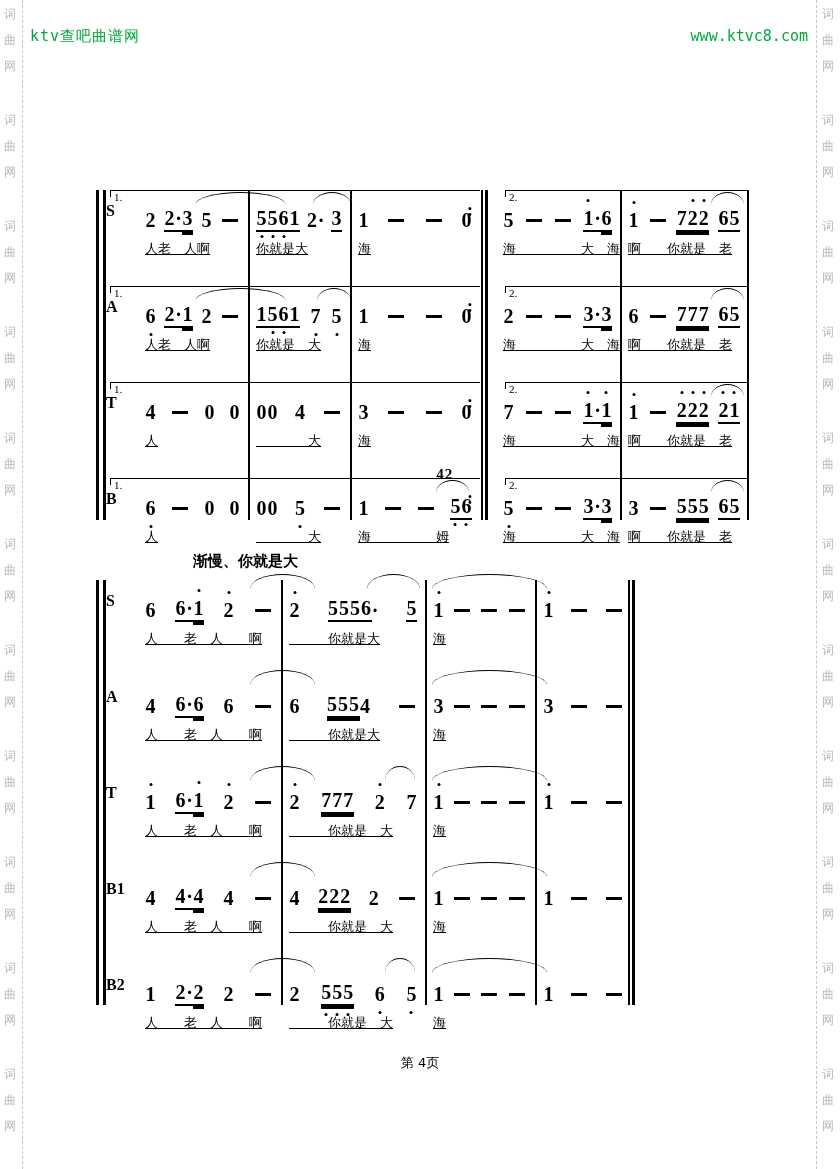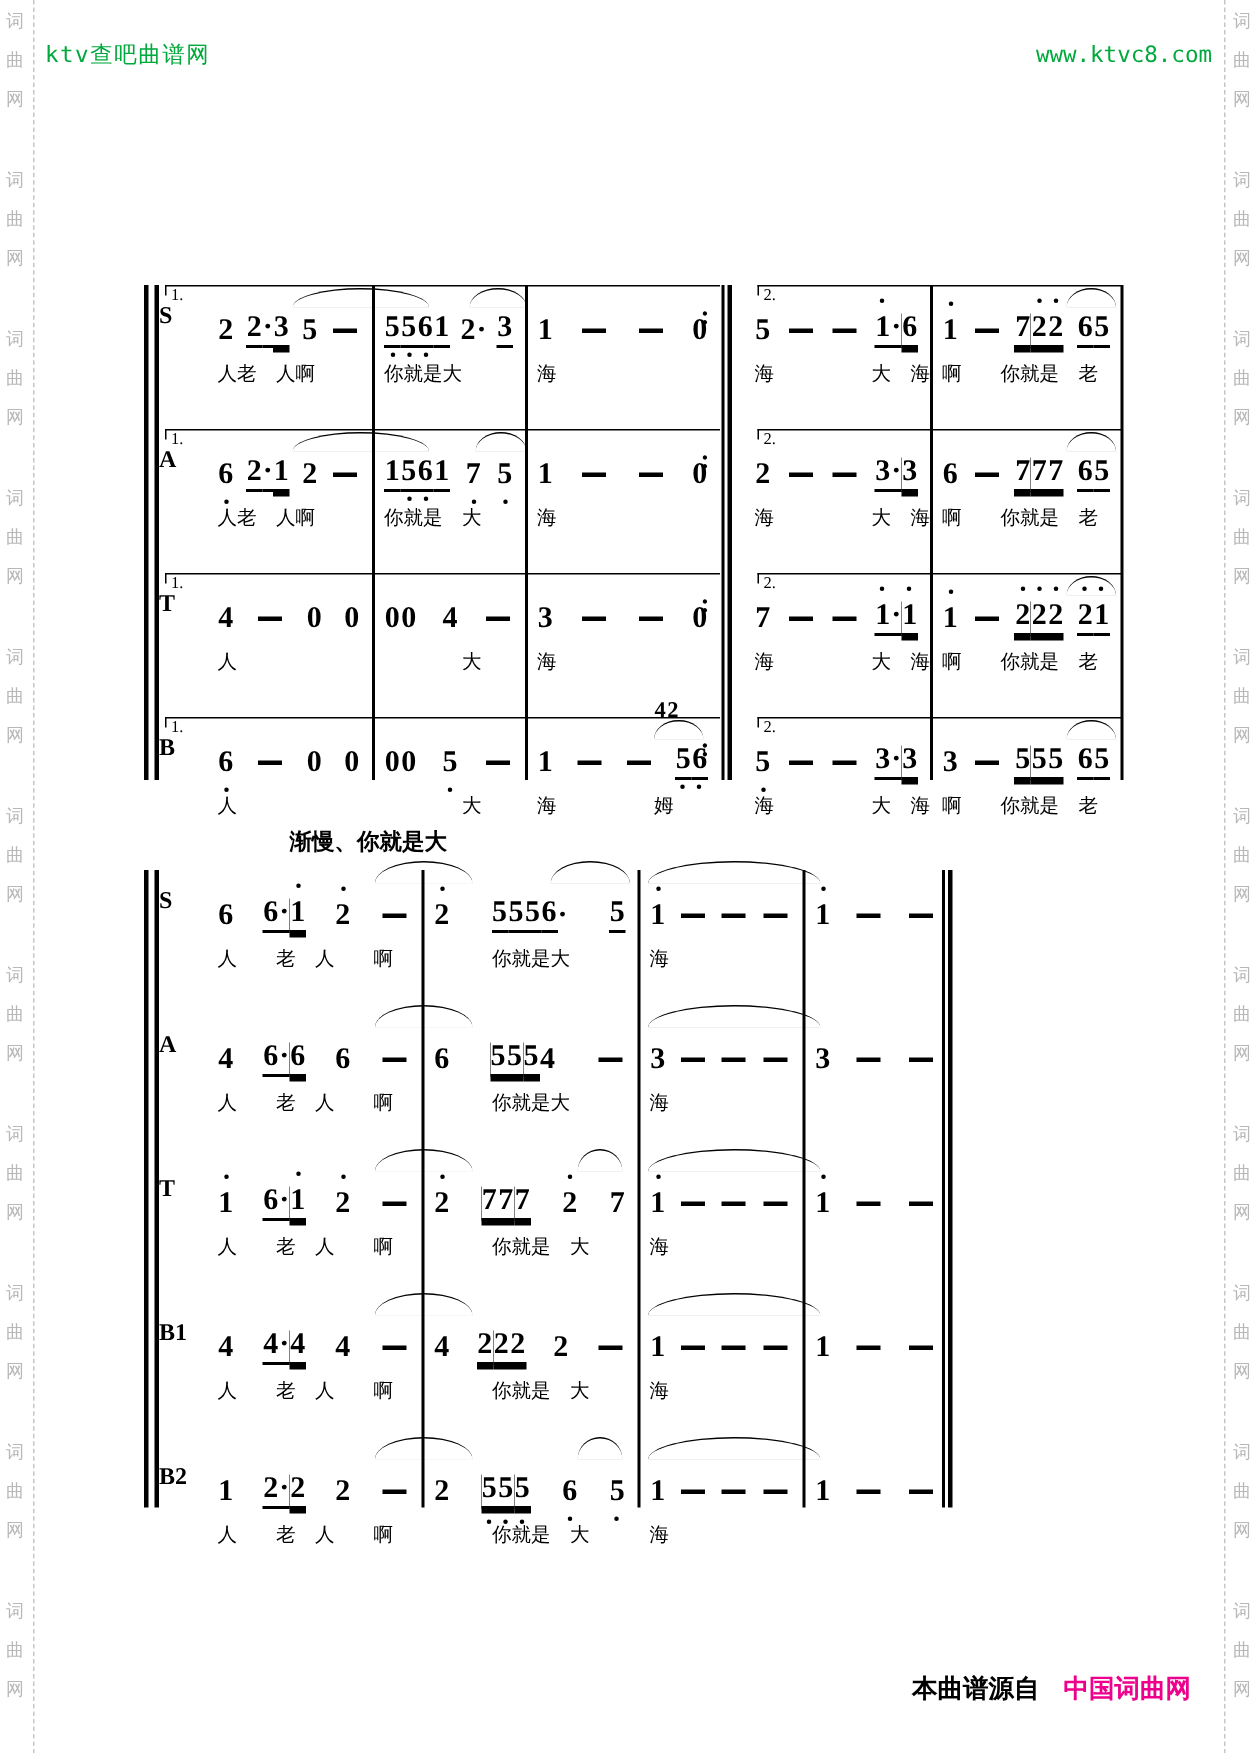--- a/index.html
+++ b/index.html
@@ -20,21 +20,21 @@
        min-width:11px;text-align:center;}
   .tok.u1{border-bottom:2px solid #000;}
   .tok.u2{border-bottom:2px solid #000;box-shadow:0 3px 0 0 #000;}
   .tok .dA{position:absolute;left:50%;top:-7px;transform:translateX(-50%);
            width:3px;height:3px;border-radius:50%;background:#000;}
   .tok .dB{position:absolute;left:50%;bottom:-8px;transform:translateX(-50%);
            width:3px;height:3px;border-radius:50%;background:#000;}
   .tok.u2 .dB{bottom:-12px;}
   .tok.dot{min-width:7px;}
   .dashnote{width:16px;height:3px;background:#000;margin:0 2px 10px 2px;}
-  .lyric{position:absolute;font:13px "DejaVu Sans",sans-serif;white-space:pre;}
+  .lyric{position:absolute;font:13px "DejaVu Sans",sans-serif;white-space:pre;text-decoration:underline;}
   .slur{position:absolute;border-top:1.5px solid #000;
         border-radius:50% 50% 0 0/100% 100% 0 0;}
   .row-label{position:absolute;font:700 16px "Liberation Serif",serif;}
   .volta-line{position:absolute;border-top:1.5px solid #000;}
   .volta-hook{position:absolute;border-left:1.5px solid #000;height:7px;width:0;}
   .volta-label{position:absolute;font:11px "Liberation Serif",serif;}
   .repeat-colon{position:absolute;font:700 18px "Liberation Serif",serif;}
   .cue{position:absolute;font:700 15px "Liberation Serif",serif;letter-spacing:1px;}
   .tempo{position:absolute;left:193px;top:552px;font:700 15px "DejaVu Sans",sans-serif;}
   .page-label{position:absolute;left:0;right:0;top:1054px;text-align:center;
@@ -811,18 +811,15 @@
         </div>
         <div class="grp">
           <div class="dashnote"></div>
         </div>
       </div>
       <div class="slur" style="left: 250.024px; top: 958px; width: 65.436px; height: 14px;"></div>
       <div class="slur" style="left: 385.152px; top: 958px; width: 29.792px; height: 14px;"></div>
       <div class="slur" style="left: 431.968px; top: 958px; width: 114.912px; height: 14px;"></div>
     </div>
 
+  <div class="page-label">第 4页</div>
 
-  <div class="footer">
-    <span class="src-prefix">本曲谱源自</span>
-    <span class="src-name">中国词曲网</span>
-  </div>
 </div>
 
 </body></html>

